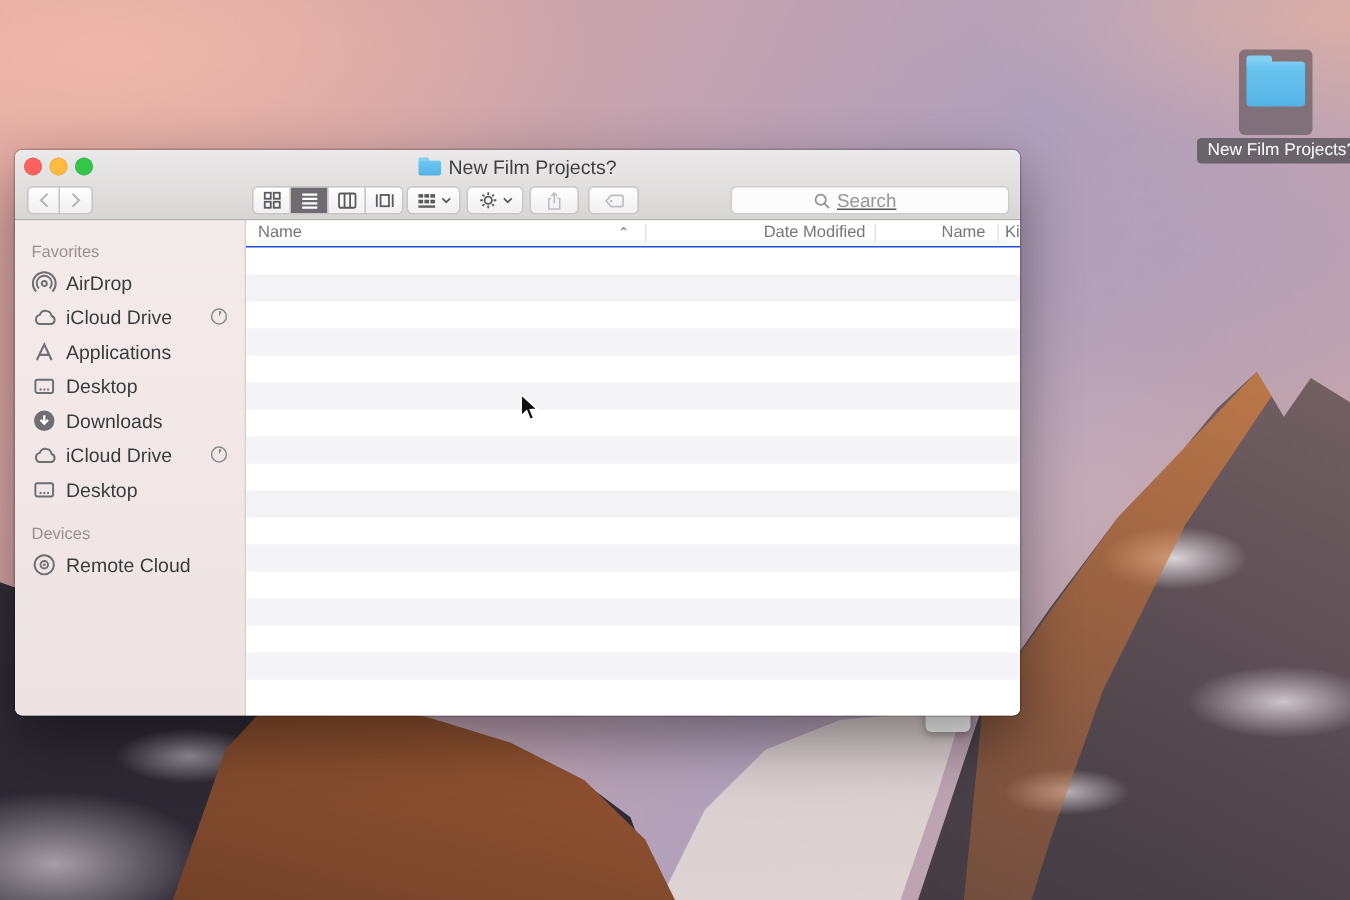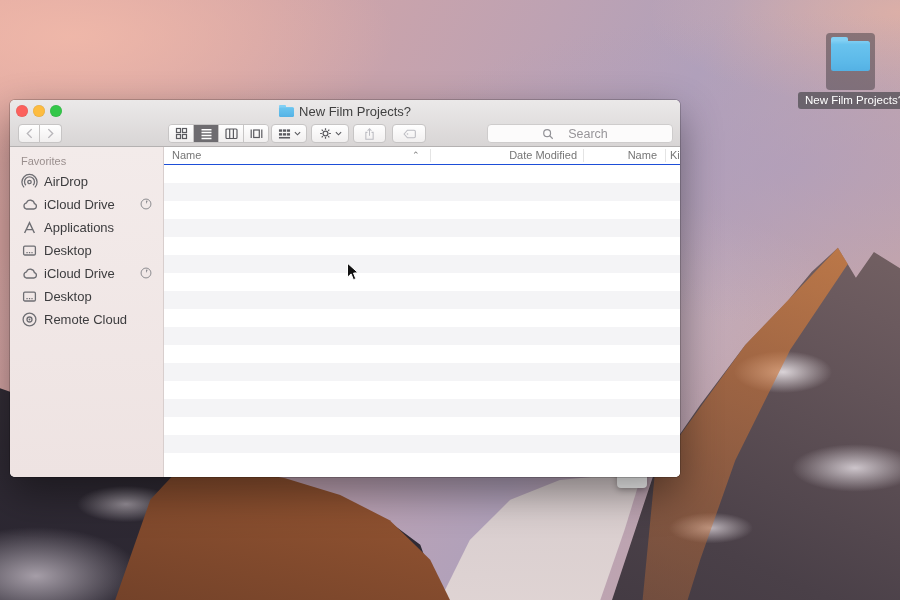--- a/index.html
+++ b/index.html
@@ -63,25 +63,25 @@
   .navgroup .nb{width:22px;height:19px;box-sizing:border-box;border:1px solid #c7c5c5;background:linear-gradient(#ffffff,#f1efef);
     display:flex;align-items:center;justify-content:center;}
   .navgroup .nb:first-child{border-radius:4px 0 0 4px;}
   .navgroup .nb:last-child{border-radius:0 4px 4px 0;border-left:none;}
   .seg{position:absolute;top:2px;left:158px;height:19px;display:flex;border:1px solid #c7c5c5;border-radius:4px;overflow:hidden;box-sizing:border-box;}
   .seg .sg{width:24px;display:flex;align-items:center;justify-content:center;background:linear-gradient(#ffffff,#f1efef);border-right:1px solid #c7c5c5;}
   .seg .sg:last-child{border-right:none;}
   .seg .sg.sel{background:#6e6c70;}
   .search{position:absolute;top:2px;left:477px;width:186px;height:19px;box-sizing:border-box;border:1px solid #cecccc;border-radius:4px;
     background:#fcfbfb;display:flex;align-items:center;justify-content:center;gap:4px;}
-  .search input{border:none;outline:none;background:transparent;font-size:12.5px;color:#555;width:60px;text-align:center;padding:0;font-family:"Liberation Sans",sans-serif;}
+  .search input{border:none;outline:none;background:transparent;font-size:12.5px;color:#555;width:60px;text-align:left;padding:0;font-family:"Liberation Sans",sans-serif;text-decoration:underline;}
   .search input::placeholder{color:#979599;}
 
   .content{position:absolute;left:0;top:47px;right:0;bottom:0;display:flex;}
-  .sidebar{width:154px;box-sizing:border-box;background:linear-gradient(180deg,#f3ebea,#eee3e2);border-right:1px solid #d8cecd;overflow:hidden;padding-top:3px;}
+  .sidebar{width:154px;box-sizing:border-box;background:linear-gradient(180deg,#f3ebea,#eee3e2);border-right:1px solid #d8cecd;overflow:hidden;padding-top:10px;}
   .sb-head{font-size:11px;color:#9a8f8e;padding:5px 0 3px 11px;}
   .sb-section + .sb-section .sb-head{padding-top:12px;}
   .sb-item{height:23px;display:flex;align-items:center;gap:6px;padding-left:11px;font-size:13px;color:#3c3c3e;position:relative;}
   .sb-ic{width:17px;height:17px;display:flex;align-items:center;justify-content:center;flex:none;}
   .sb-lab{white-space:nowrap;}
   .sb-sync{position:absolute;right:10px;top:4px;width:14px;height:14px;}
 
   .main{flex:1;position:relative;background:#fff;overflow:hidden;}
   .lheader{position:absolute;left:0;top:0;right:0;height:17px;background:#fff;border-bottom:4px solid #1d4ed8;}
   .hcell{position:absolute;top:0;height:17px;line-height:17px;font-size:11px;color:#767676;white-space:nowrap;overflow:hidden;}
@@ -266,20 +266,29 @@
               <span class="sb-ic">
                 <svg width="17" height="17" viewBox="0 0 17 17">
                   <g fill="none" stroke="#6e6e73" stroke-width="1.3">
                     <rect x="2.6" y="4.2" width="11.8" height="8.8" rx="1.3"></rect>
                     <path d="M5.4 10.7h6.2" stroke-dasharray="1.3 1.2"></path>
                   </g>
                 </svg>
               </span>
               <span class="sb-lab">Desktop</span>
             </div>
+            <div class="sb-item">
+              <span class="sb-ic">
+                <svg width="17" height="17" viewBox="0 0 17 17">
+                  <circle cx="8.5" cy="8.5" r="6.8" fill="#6e6e73"></circle>
+                  <path d="M8.5 4.9v5.2M6 7.9l2.5 2.5L11 7.9" stroke="#fff" stroke-width="1.5" fill="none"></path>
+                </svg>
+              </span>
+              <span class="sb-lab">Downloads</span>
+            </div>
           </div>
           <div class="sb-section">
             <div class="sb-item">
               <span class="sb-ic">
                 <svg width="17" height="17" viewBox="0 0 17 17">
                   <path d="M5.2 13h7.7a2.7 2.7 0 0 0 .5-5.3A4.1 4.1 0 0 0 5.5 6.9 3.15 3.15 0 0 0 5.2 13z" fill="none" stroke="#6e6e73" stroke-width="1.3"></path>
                 </svg>
               </span>
               <span class="sb-lab">iCloud Drive</span>
               <span class="sb-sync"><svg width="14" height="14" viewBox="0 0 17 17">
@@ -293,20 +302,21 @@
                   <g fill="none" stroke="#6e6e73" stroke-width="1.3">
                     <rect x="2.6" y="4.2" width="11.8" height="8.8" rx="1.3"></rect>
                     <path d="M5.4 10.7h6.2" stroke-dasharray="1.3 1.2"></path>
                   </g>
                 </svg>
               </span>
               <span class="sb-lab">Desktop</span>
             </div>
           </div>
           <div class="sb-section">
+            <div class="sb-head">Devices</div>
             <div class="sb-item">
               <span class="sb-ic">
                 <svg width="17" height="17" viewBox="0 0 17 17">
                   <g fill="none" stroke="#6e6e73" stroke-width="1.3">
                     <circle cx="8.5" cy="8.5" r="6.4"></circle>
                     <circle cx="8.5" cy="8.5" r="2.5"></circle>
                   </g>
                   <circle cx="8.5" cy="8.5" r="0.9" fill="#6e6e73"></circle>
                 </svg>
               </span>

